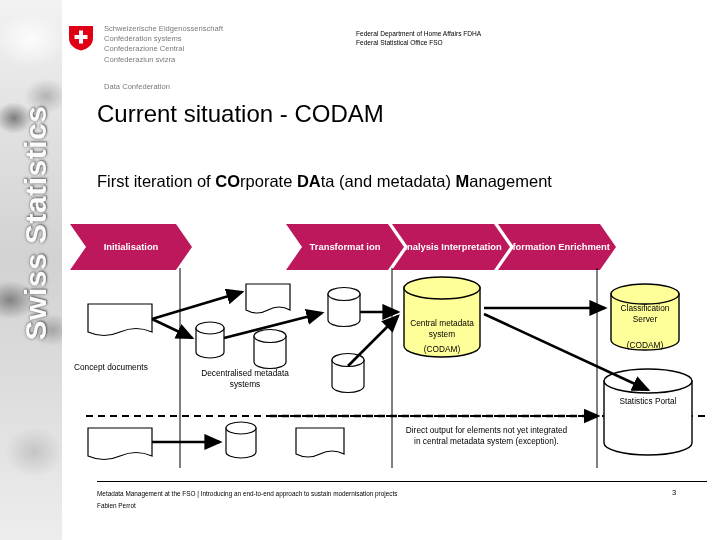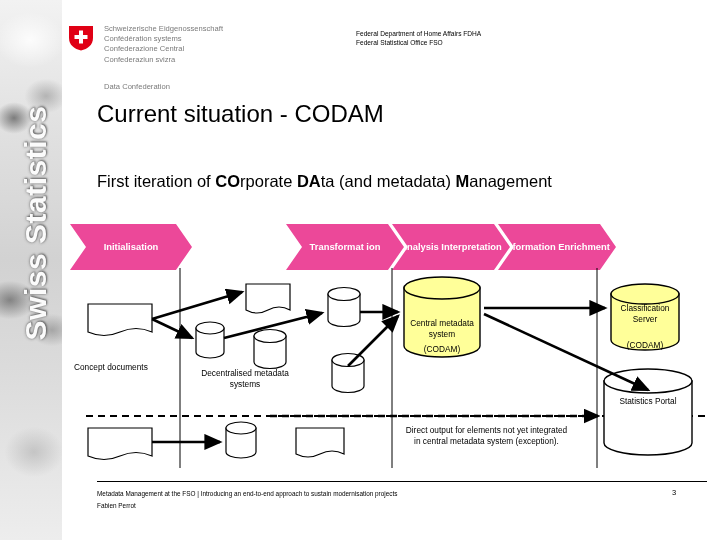--- a/index.html
+++ b/index.html
@@ -49,21 +49,21 @@
   .slide-subtitle{
     position:absolute;left:97px;top:172px;
     font-size:16.5px;color:#000;white-space:nowrap;
   }
   .slide-subtitle b{font-weight:bold;}
 
   
   .chevron-bar{position:absolute;left:70px;top:224px;width:640px;height:46px;}
   .chevron{
     position:absolute;top:0;height:46px;
-    background:#ec4899;
+    background:#be185d;
     color:#ffffff;font-size:9.4px;font-weight:bold;
     display:flex;align-items:center;justify-content:center;text-align:center;
     line-height:11.5px;
     clip-path:polygon(0 0, calc(100% - 16px) 0, 100% 50%, calc(100% - 16px) 100%, 0 100%, 16px 50%);
   }
   .chevron.first{clip-path:polygon(0 0, calc(100% - 16px) 0, 100% 50%, calc(100% - 16px) 100%, 0 100%, 16px 50%);}
 
   
   .diagram{position:absolute;left:0;top:268px;width:720px;height:205px;}
   .diagram svg{position:absolute;left:0;top:0;}

